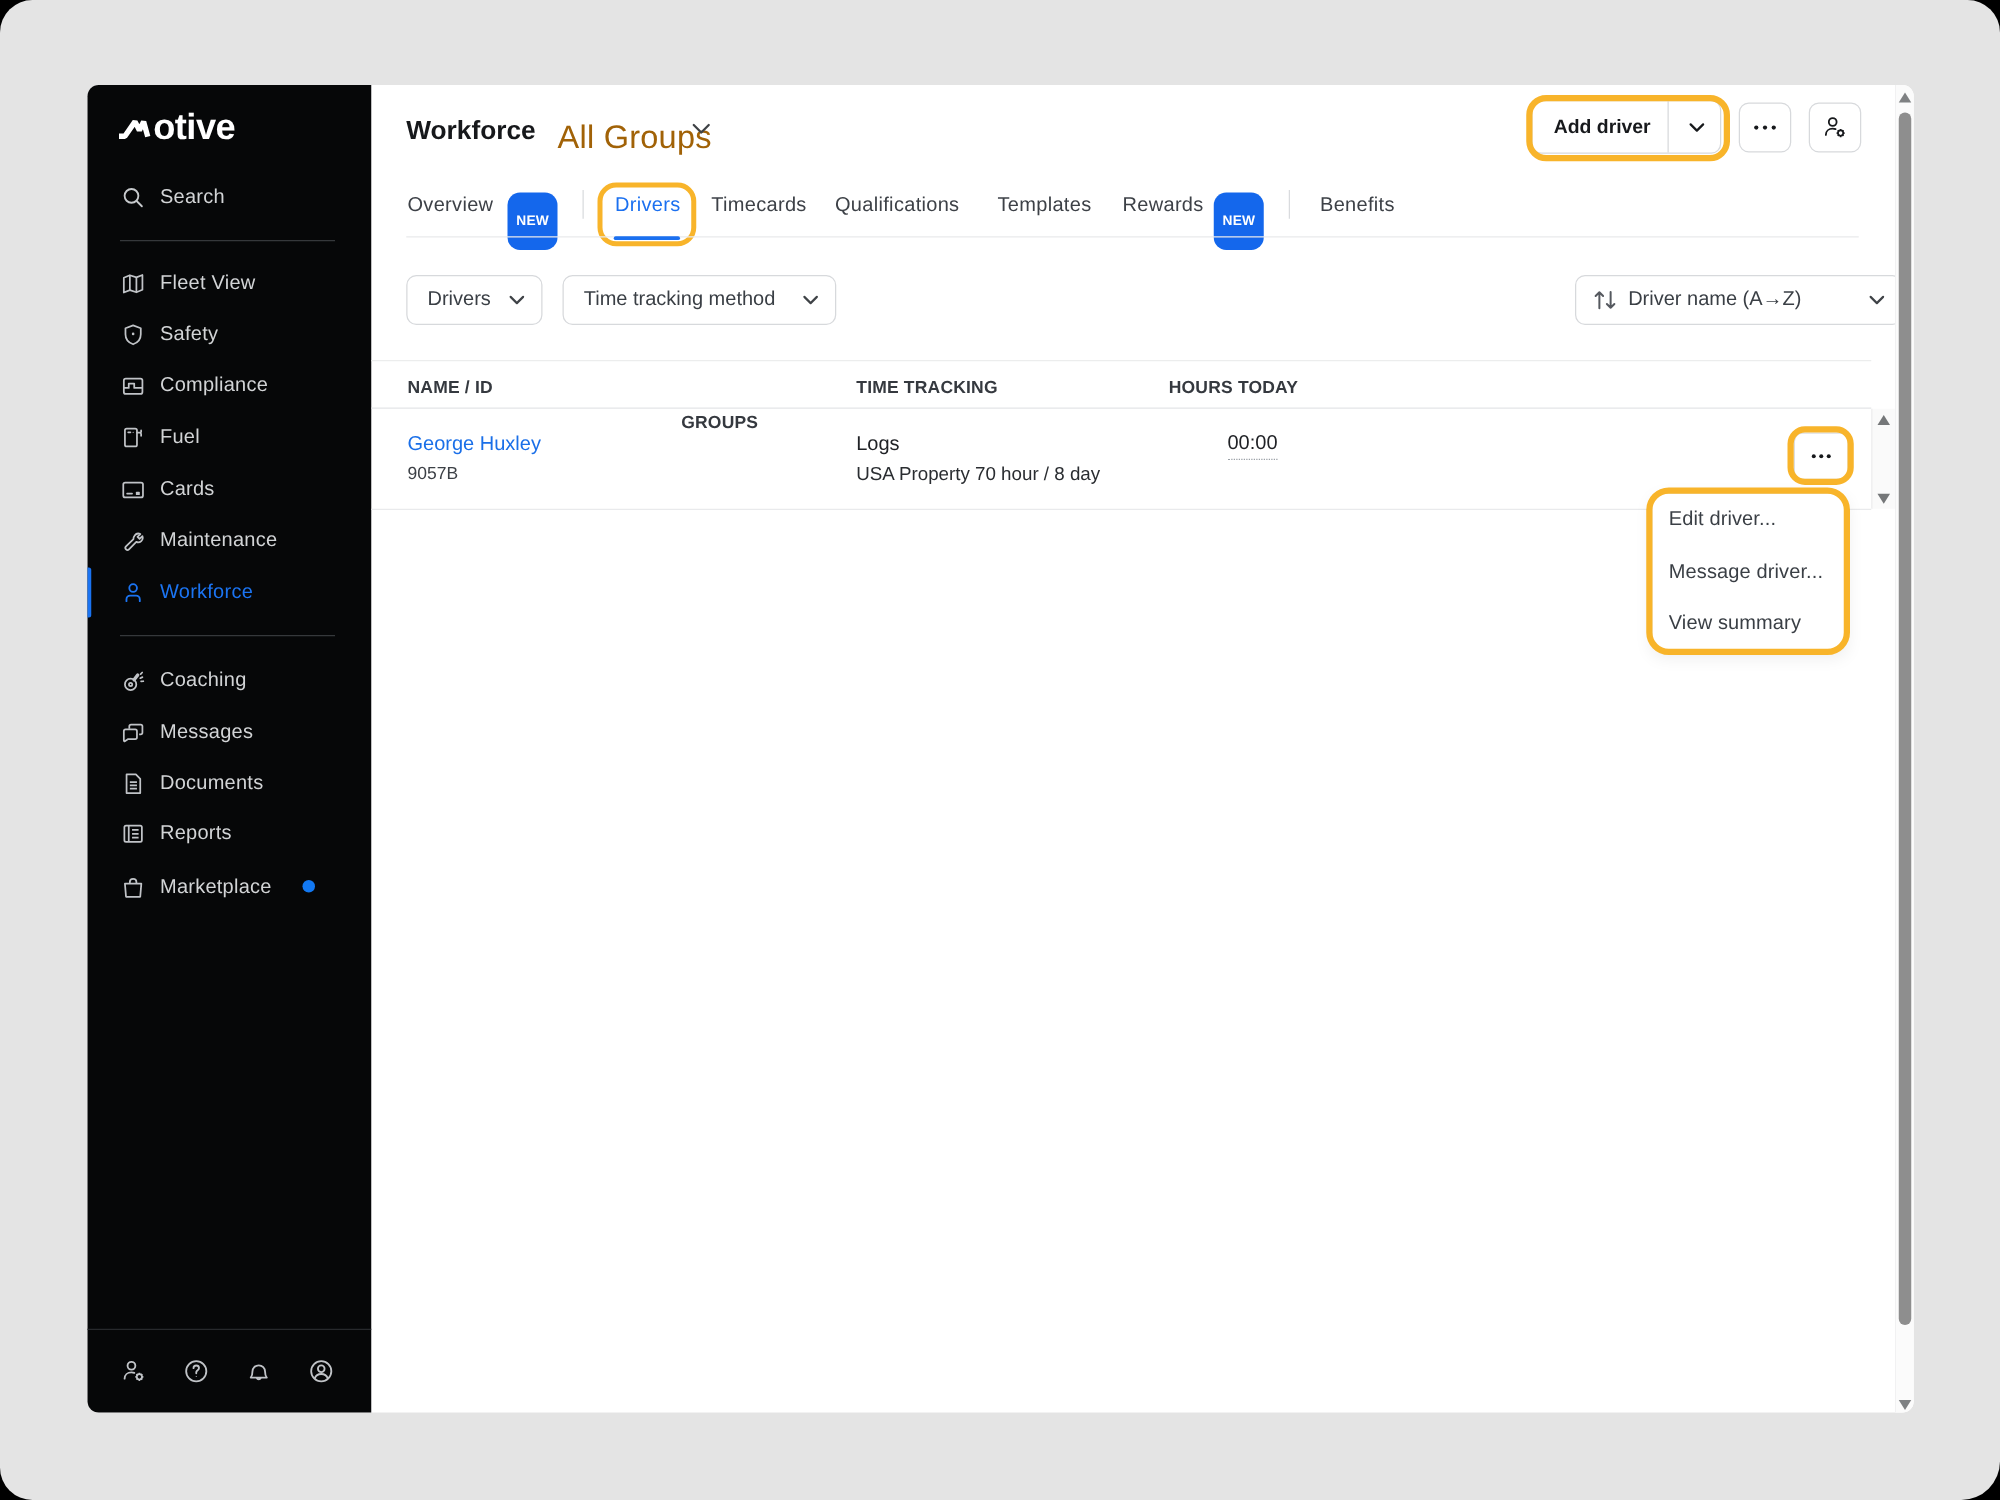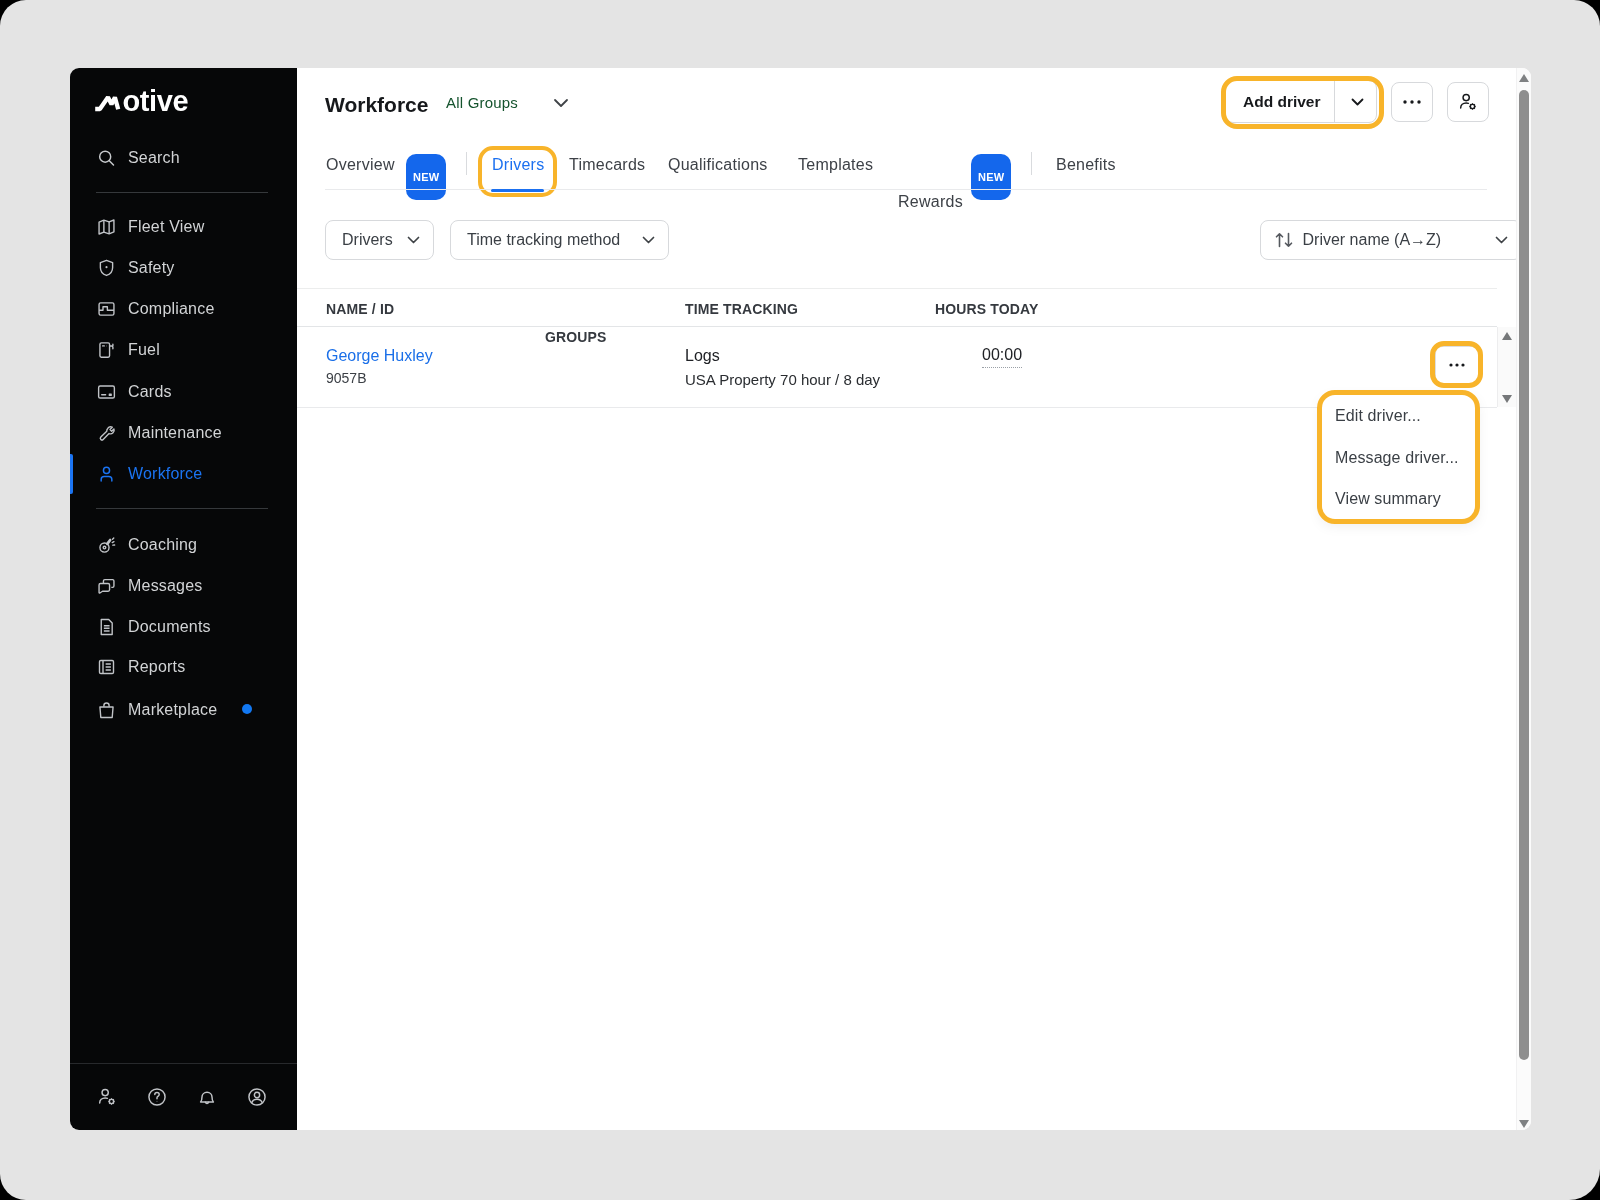--- a/index.html
+++ b/index.html
@@ -19,21 +19,21 @@
     font-size:16px; color:#d2d4d6; letter-spacing:.2px; white-space:nowrap; }
   .sideitem.active .slab { color:#1b74f2; }
   .sdivider { position:absolute; left:26px; width:172px; height:1px; background:#35383b; }
   .activebar { position:absolute; left:0; width:2.5px; background:#1b74f2; border-radius:0 2px 2px 0; }
   .bluedot { position:absolute; width:10px; height:10px; border-radius:50%; background:#1278f2; }
   .sbottom { position:absolute; left:0; bottom:0; width:227px; height:67px; border-top:1px solid #27292c; }
   .sbottom svg { position:absolute; top:50%; transform:translateY(-50%); }
   
   .content { position:absolute; left:227px; top:0; width:1234px; height:1062px; }
   .pagetitle { position:absolute; left:28px; top:25px; font-size:21px; font-weight:bold; color:#16181b; letter-spacing:0; }
-  .groupsel { position:absolute; left:149px; top:25.5px; font-size:15px; letter-spacing:.2px; color:#14532d; }
+  .groupsel { position:absolute; left:149px; top:25.5px; font-size:26px; letter-spacing:.2px; color:#a16207; }
   
   .btn { position:absolute; background:#fff; border:1px solid #d7d9dc; border-radius:8px; }
   .adddriver { left:928px; top:12px; width:152px; height:43px; }
   .adddriver .lab { position:absolute; left:17px; top:50%; transform:translateY(-50%);
     font-size:15.5px; font-weight:bold; color:#17191c; }
   .adddriver .sep { position:absolute; right:41px; top:0; width:1px; height:100%; background:#d7d9dc; }
   .adddriver svg { position:absolute; right:12px; top:50%; transform:translateY(-50%); }
   .iconbtn { width:42px; height:40px; }
   .dotsbtn { left:1094px; top:14px; }
   .personbtn { left:1150px; top:14px; }
@@ -233,21 +233,21 @@
 
     <div class="tabtext" style="left:29px;">Overview</div>
     <div class="newbadge" style="left:109px;">NEW</div>
     <div class="tabsep" style="left:169px;"></div>
     <div class="tabtext" style="left:195px; color:#1b70f0;">Drivers</div>
     <div class="drivers-underline"></div>
     <div class="hl" style="left:181px; top:77.5px; width:79px; height:51px; border-width:4.5px; border-radius:15px;"></div>
     <div class="tabtext" style="left:272px;">Timecards</div>
     <div class="tabtext" style="left:371px;">Qualifications</div>
     <div class="tabtext" style="left:501px;">Templates</div>
-    <div class="tabtext" style="left:601px;margin-top:37px;">Rewards</div>
+    <div class="tabtext" style="left:601px;">Rewards</div>
     <div class="newbadge" style="left:674px;">NEW</div>
     <div class="tabsep" style="left:734px;"></div>
     <div class="tabtext" style="left:759px;">Benefits</div>
     <div class="tabborder"></div>
 
     <div class="filterbtn" style="left:28px; width:109px;">
       <div class="flab">Drivers</div>
       <svg class="chev" width="13" height="8" viewBox="0 0 13 8" fill="none" stroke="#3f4347" stroke-width="1.7" stroke-linecap="round" stroke-linejoin="round">
           <path d="M1.5 1.5 L6.5 6.5 L11.5 1.5"></path>
         </svg>

